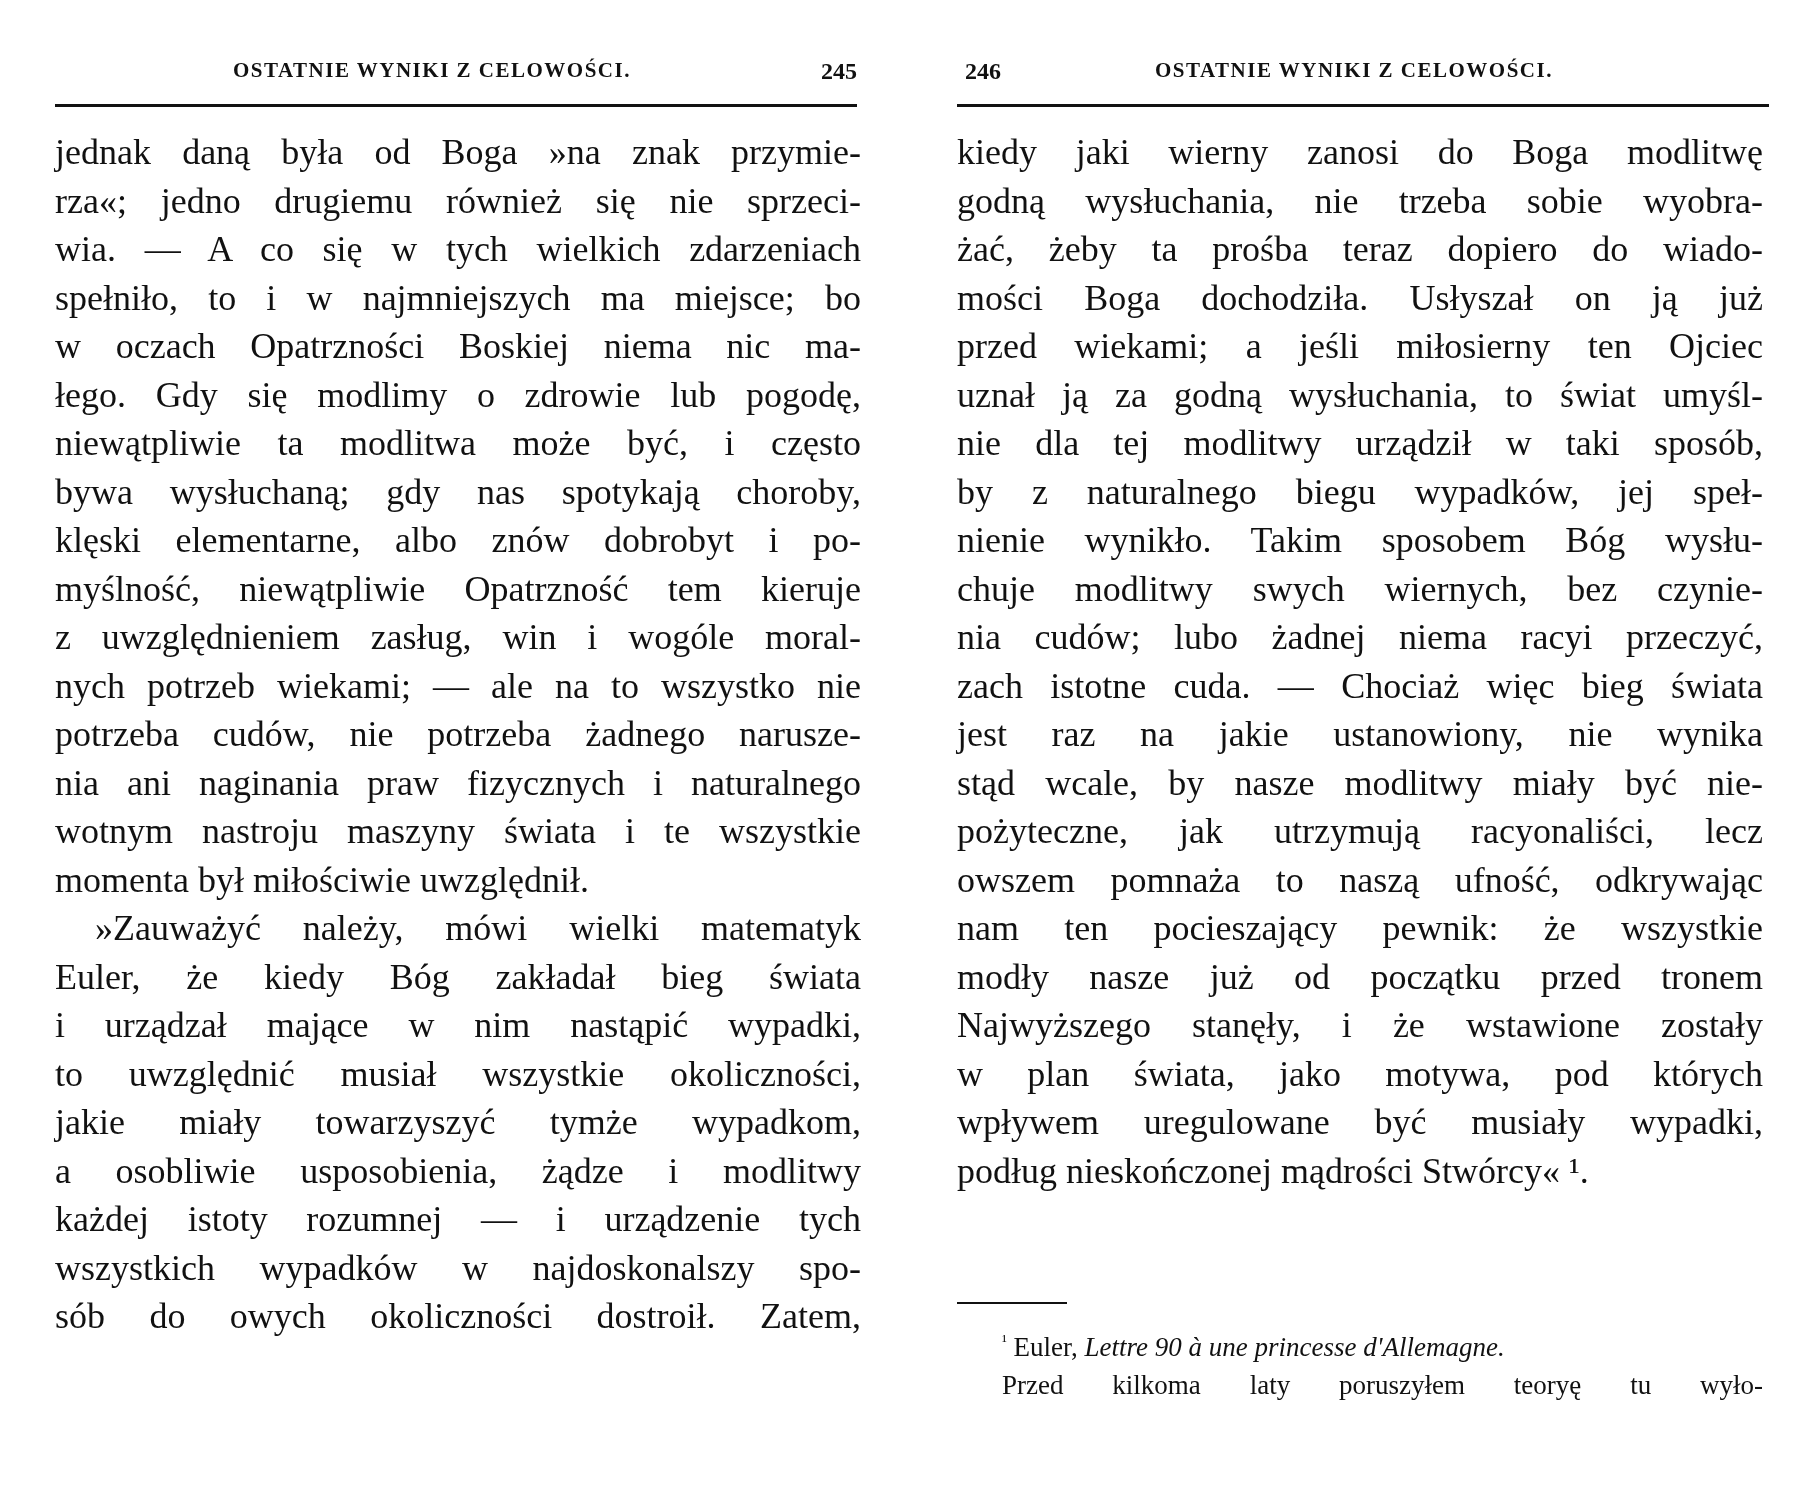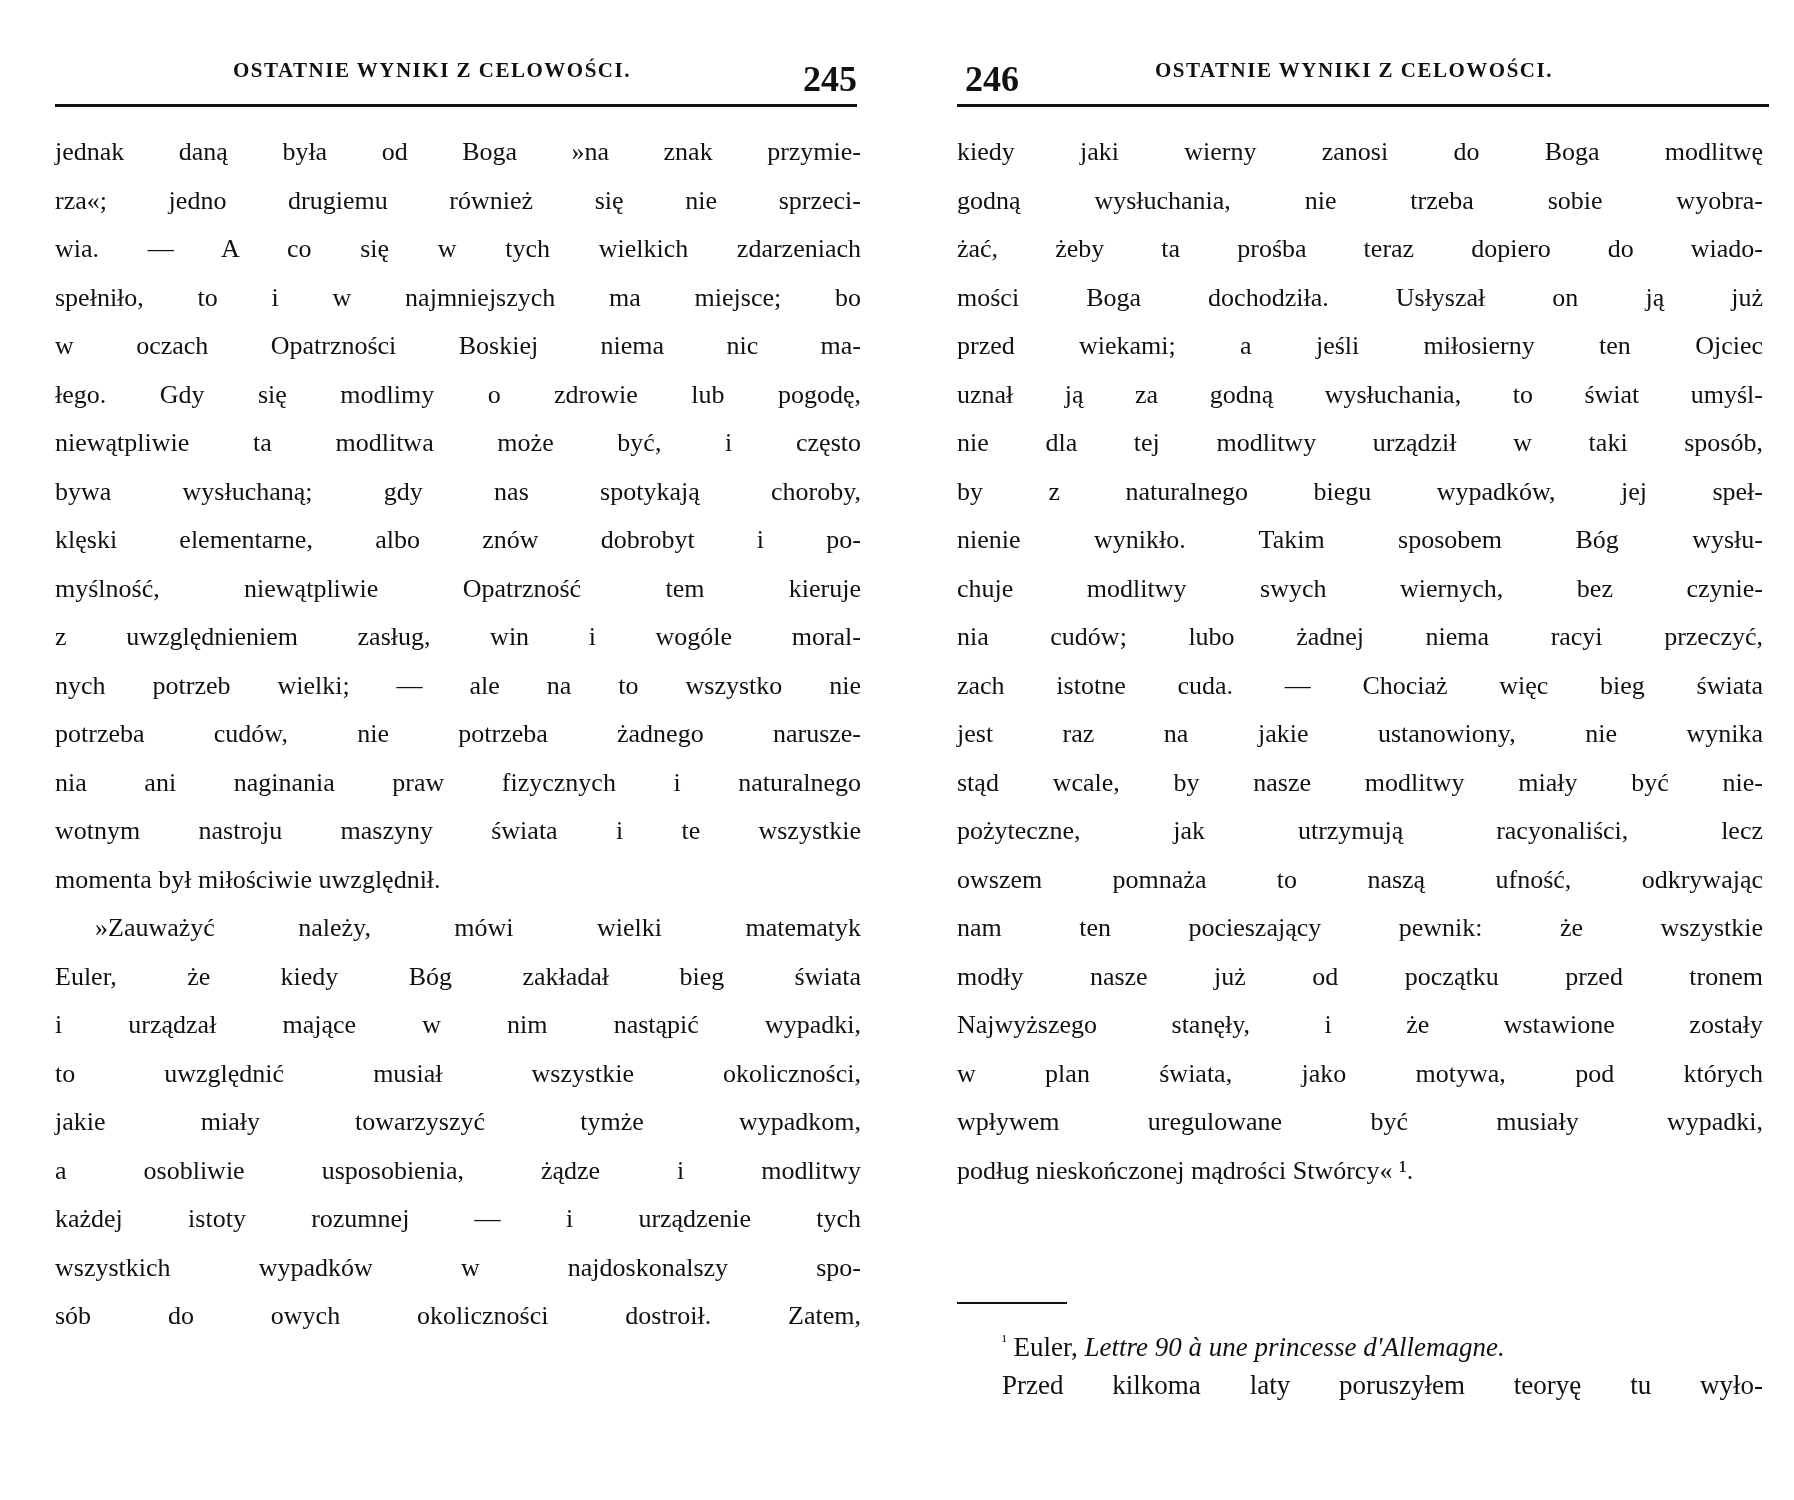--- a/index.html
+++ b/index.html
@@ -4,32 +4,32 @@
 <style>
   html, body { margin:0; padding:0; background:#ffffff; }
   body { width:1794px; height:1500px; position:relative; overflow:hidden;
          font-family:"DejaVu Serif", "Liberation Serif", serif; color:#111; }
   .page { position:absolute; top:0; height:1267px; }
   .page-left { left:0; width:897px; }
   .page-right { left:897px; width:897px; }
   .header { position:absolute; top:58px; height:36px; display:flex; align-items:baseline;
             font-family:"Liberation Serif", serif; font-weight:bold; }
   .header-title { font-size:21px; letter-spacing:1.5px; }
-  .header-num { font-size:36px; }
+  .header-num { font-size:24px; }
   .page-left .header { left:55px; width:802px; }
   .page-left .header-title { position:absolute; left:178px; }
   .page-left .header-num { position:absolute; right:0; }
   .page-right .header { left:68px; width:802px; }
   .page-right .header-num { position:absolute; left:0; }
   .page-right .header-title { position:absolute; left:190px; }
   .rule { position:absolute; top:104px; height:3px; background:#111; }
   .page-left .rule { left:55px; width:802px; }
   .page-right .rule { left:60px; width:812px; }
   .body-text { position:absolute; top:128px; width:806px; font-family:"Liberation Serif", serif;
-               font-size:26px; line-height:48.5px; }
+               font-size:36px; line-height:48.5px; }
   .page-left .body-text { left:55px; }
   .page-right .body-text { left:60px; }
   .line { display:block; text-align:justify; text-align-last:justify; white-space:nowrap; height:48.5px; }
   .line.last { text-align-last:left; }
   .line.indent { padding-left:40px; }
   .footnote-rule { position:absolute; left:60px; top:1302px; width:110px; height:2px; background:#111; }
   .footnotes { position:absolute; left:60px; top:1322px; width:806px; font-family:"Liberation Serif", serif;
                font-size:27px; line-height:38px; }
   .fn-line { display:block; white-space:nowrap; padding-left:45px; }
   .fn-line.justify { text-align:justify; text-align-last:justify; }
@@ -50,21 +50,21 @@
     <span class="line">rza«; jedno drugiemu również się nie sprzeci-</span>
     <span class="line">wia. — A co się w tych wielkich zdarzeniach</span>
     <span class="line">spełniło, to i w najmniejszych ma miejsce; bo</span>
     <span class="line">w oczach Opatrzności Boskiej niema nic ma-</span>
     <span class="line">łego. Gdy się modlimy o zdrowie lub pogodę,</span>
     <span class="line">niewątpliwie ta modlitwa może być, i często</span>
     <span class="line">bywa wysłuchaną; gdy nas spotykają choroby,</span>
     <span class="line">klęski elementarne, albo znów dobrobyt i po-</span>
     <span class="line">myślność, niewątpliwie Opatrzność tem kieruje</span>
     <span class="line">z uwzględnieniem zasług, win i wogóle moral-</span>
-    <span class="line">nych potrzeb wielki; — ale na to wszystko nie</span>
+    <span class="line">nych potrzeb wiekami; — ale na to wszystko nie</span>
     <span class="line">potrzeba cudów, nie potrzeba żadnego narusze-</span>
     <span class="line">nia ani naginania praw fizycznych i naturalnego</span>
     <span class="line">wotnym nastroju maszyny świata i te wszystkie</span>
     <span class="line last">momenta był miłościwie uwzględnił.</span>
     <span class="line indent">»Zauważyć należy, mówi wielki matematyk</span>
     <span class="line">Euler, że kiedy Bóg zakładał bieg świata</span>
     <span class="line">i urządzał mające w nim nastąpić wypadki,</span>
     <span class="line">to uwzględnić musiał wszystkie okoliczności,</span>
     <span class="line">jakie miały towarzyszyć tymże wypadkom,</span>
     <span class="line">a osobliwie usposobienia, żądze i modlitwy</span>

